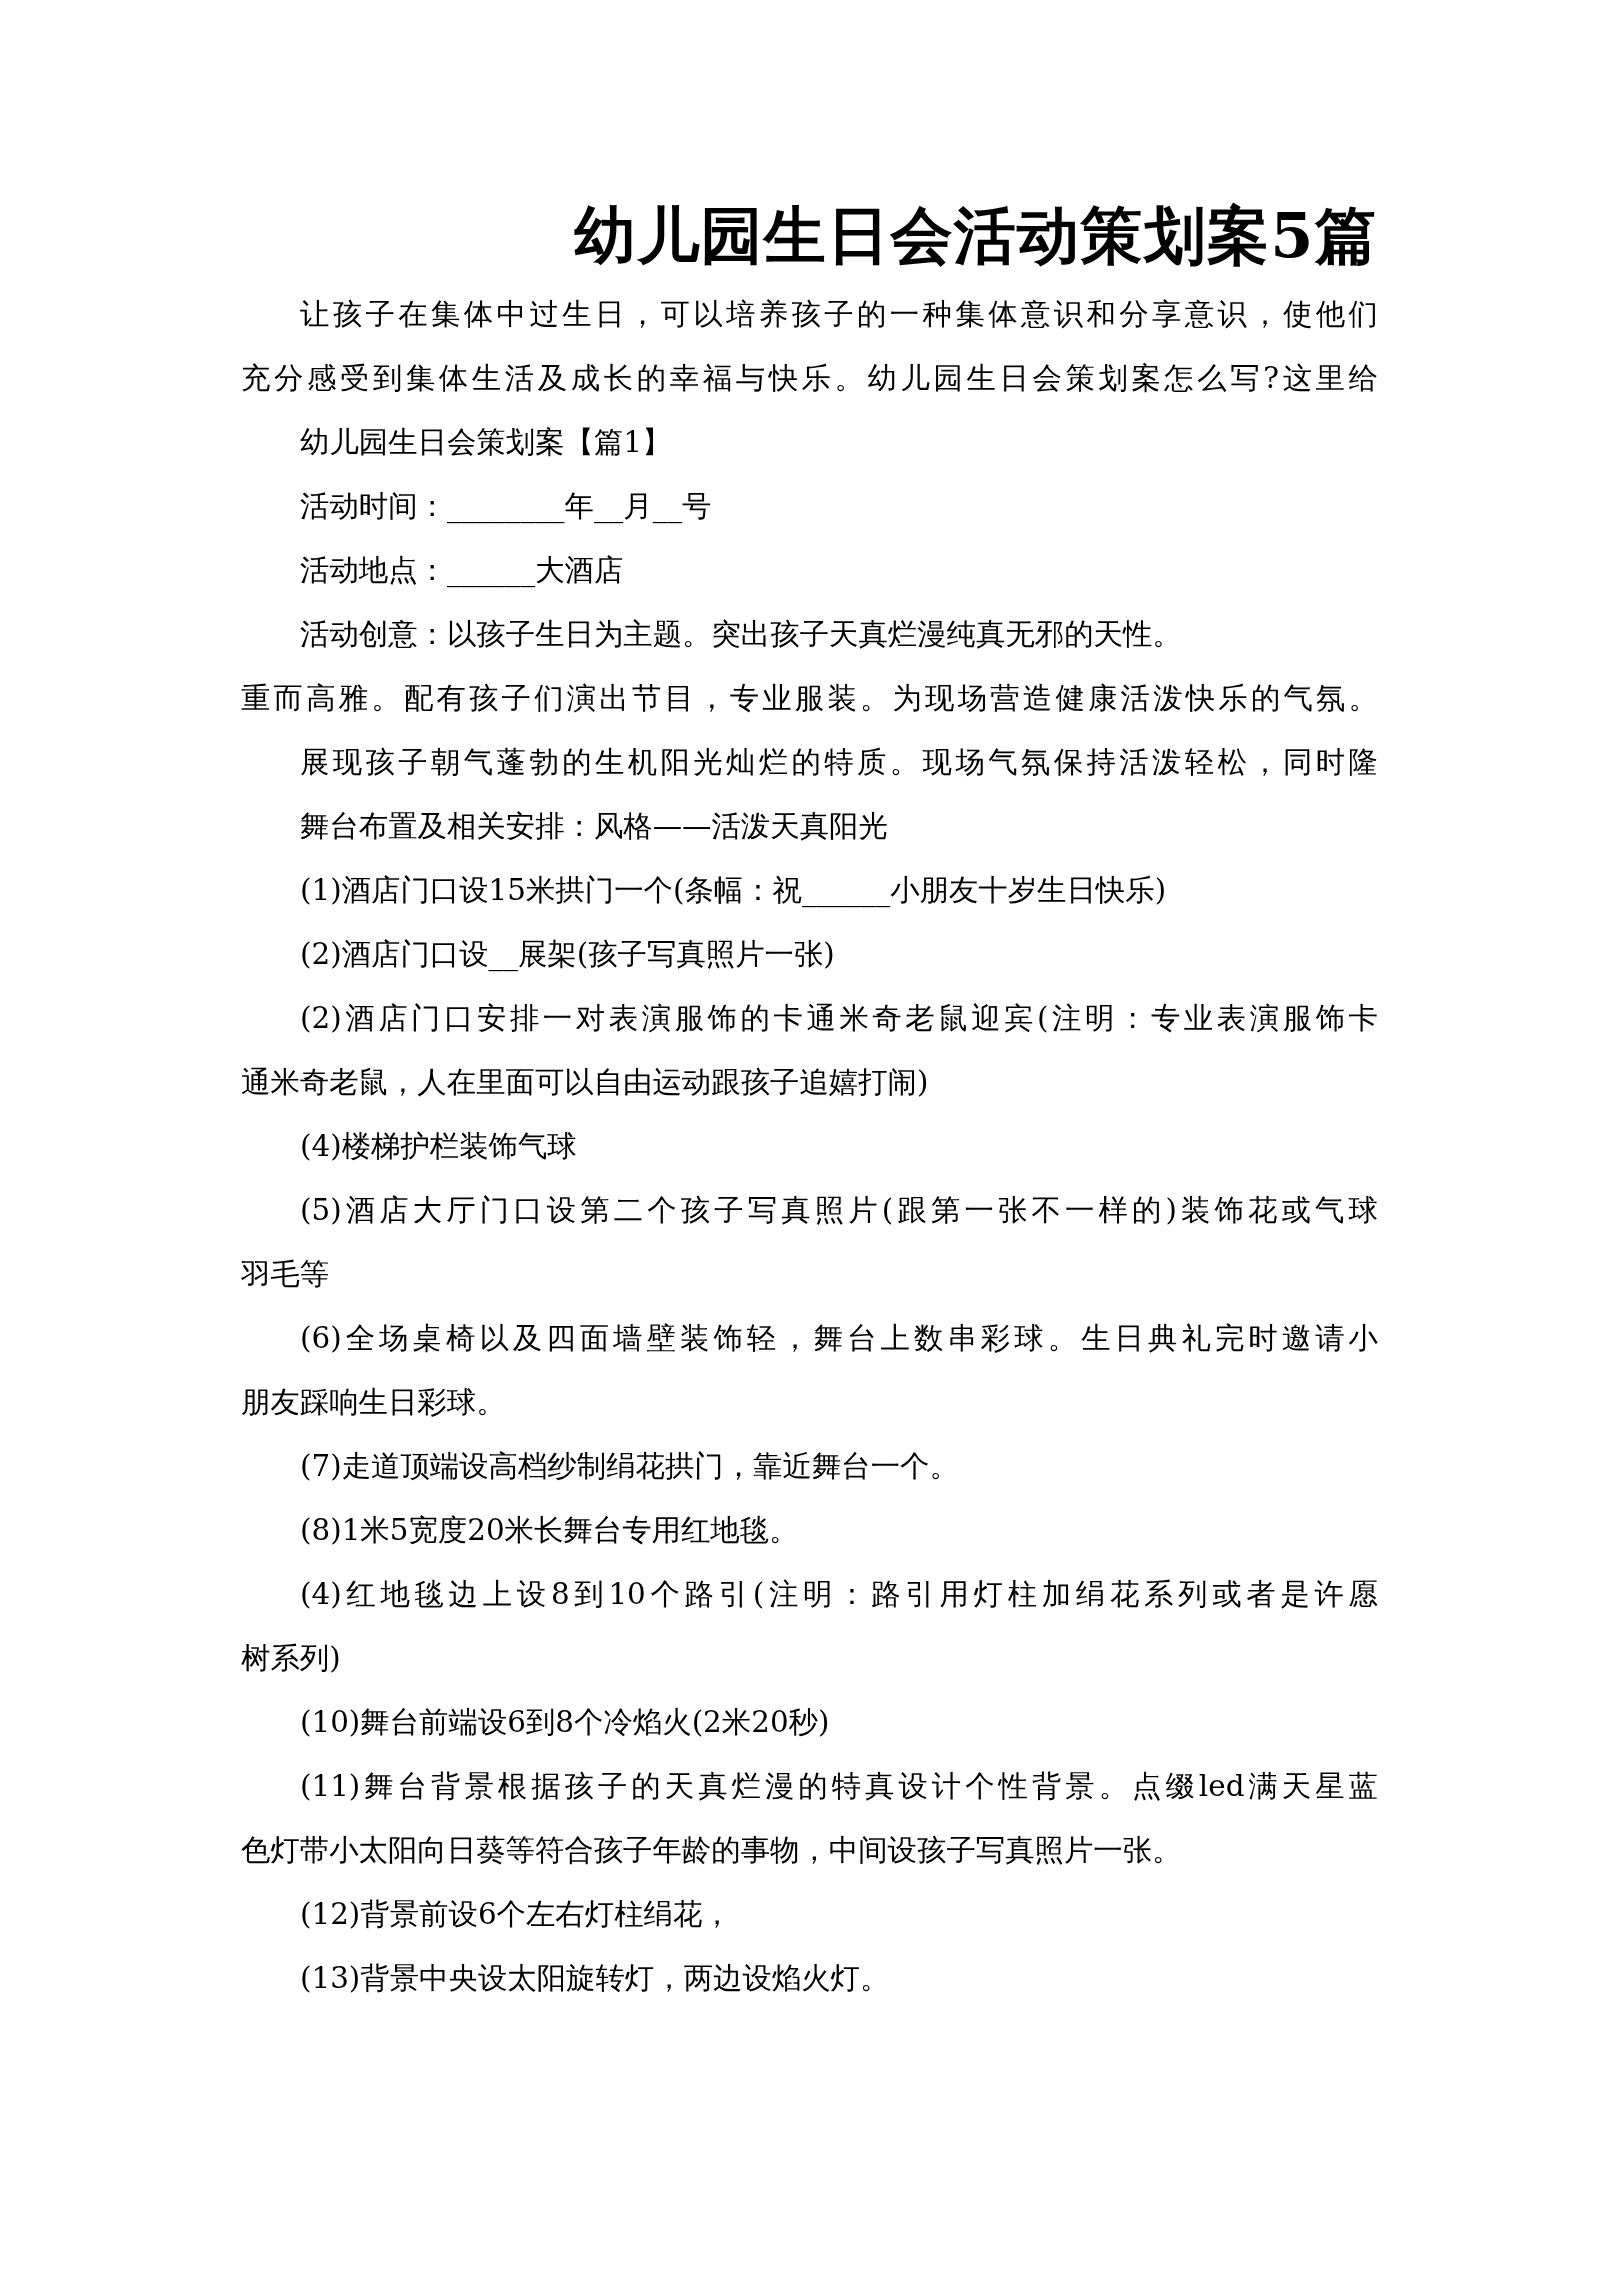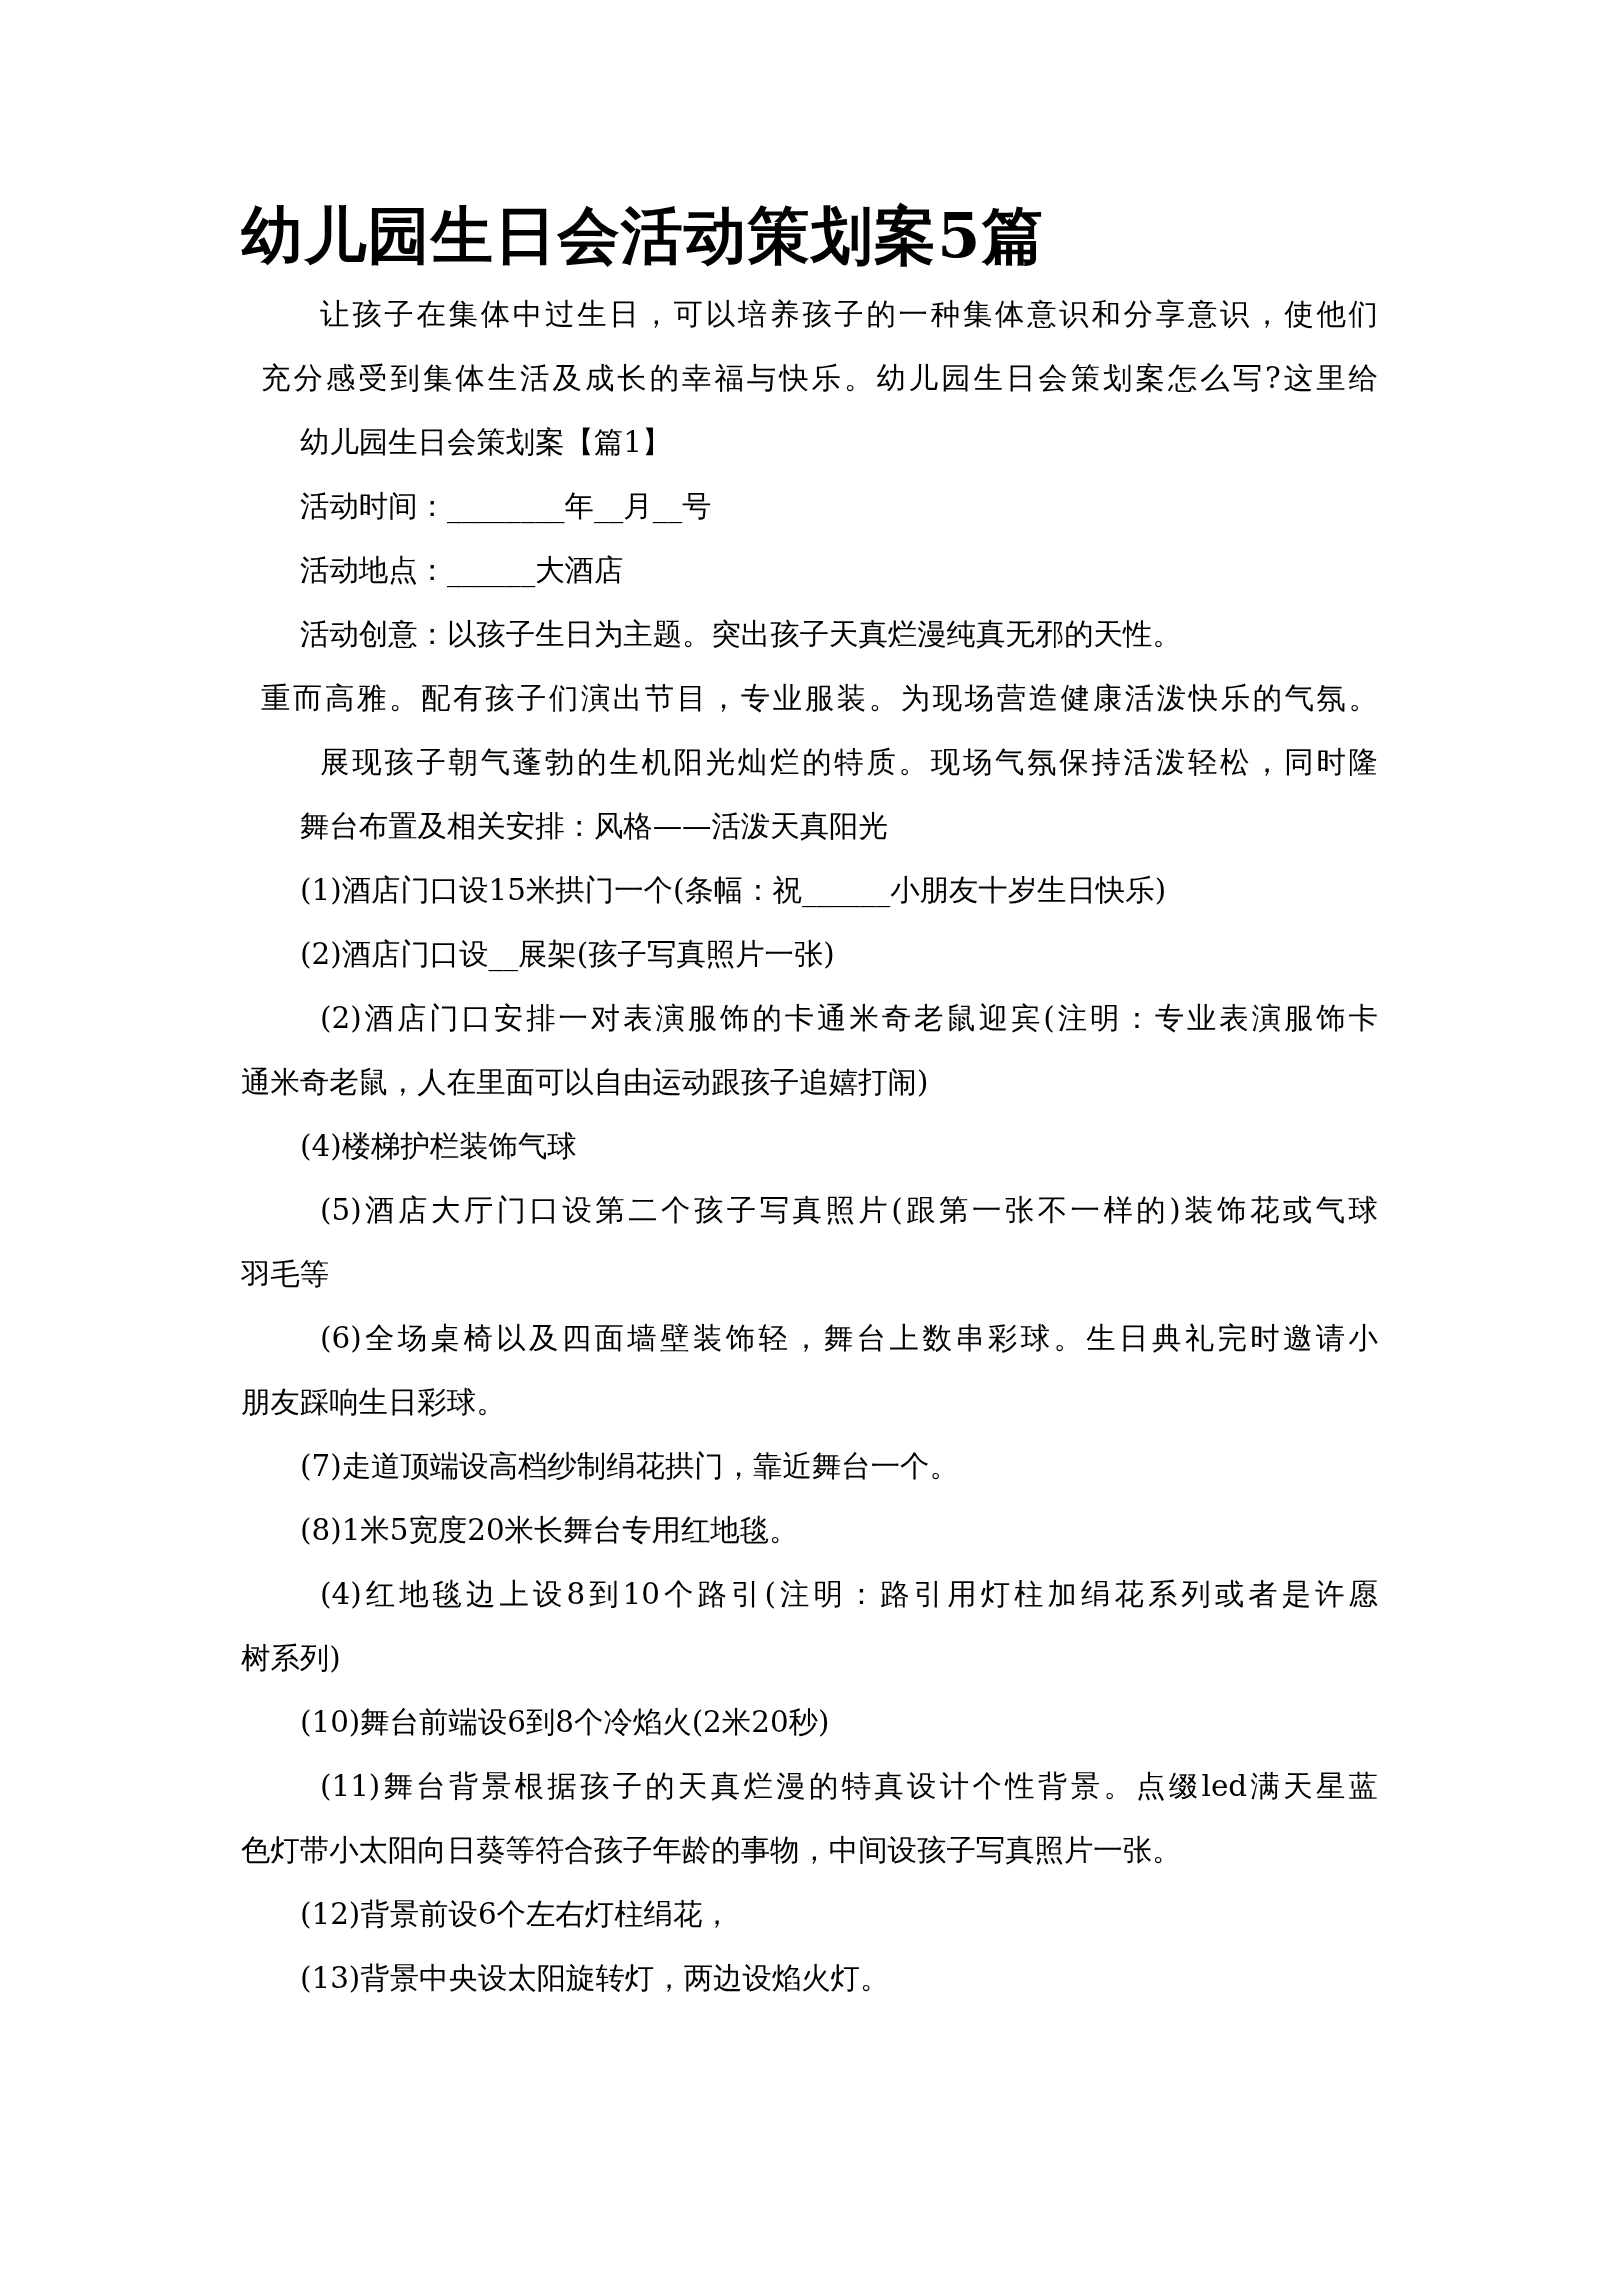--- a/index.html
+++ b/index.html
@@ -23,21 +23,21 @@
     height: 2295px;
     background: #ffffff;
   }
   .title {
     position: absolute;
     left: 241px;
     width: 1137px;
     top: 196px;
     height: 79px;
     line-height: 79px;
-    text-align: left;
+    text-align: right;
     font-size: 62px;
     font-weight: bold;
     white-space: nowrap;
     letter-spacing: 1.3px;
   }
   .body {
     position: absolute;
     left: 241px;
     top: 293px;
     width: 1137px;
@@ -50,21 +50,20 @@
     white-space: nowrap;
     overflow: visible;
     box-sizing: border-box;
   }
   .line.indent {
     padding-left: 59px;
   }
   .line.full {
     text-align: justify;
     text-align-last: justify;
-    margin-left: 20px;
   }
   .para {
     display: block;
   }
 </style>
 </head>
 <body>
 
 <div class="page">
   <div class="title">幼儿园生日会活动策划案5篇</div>

